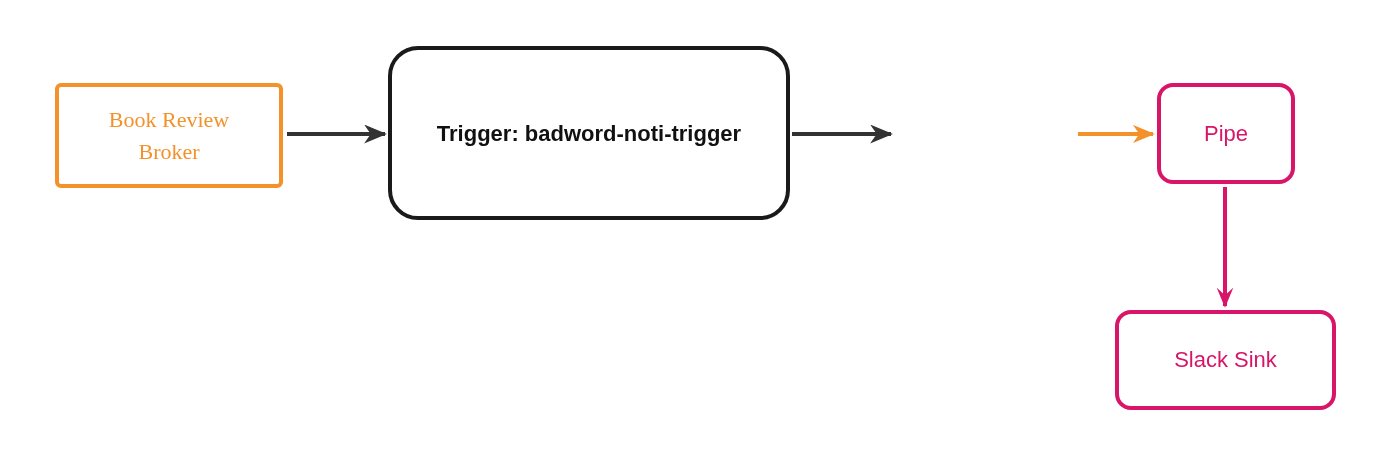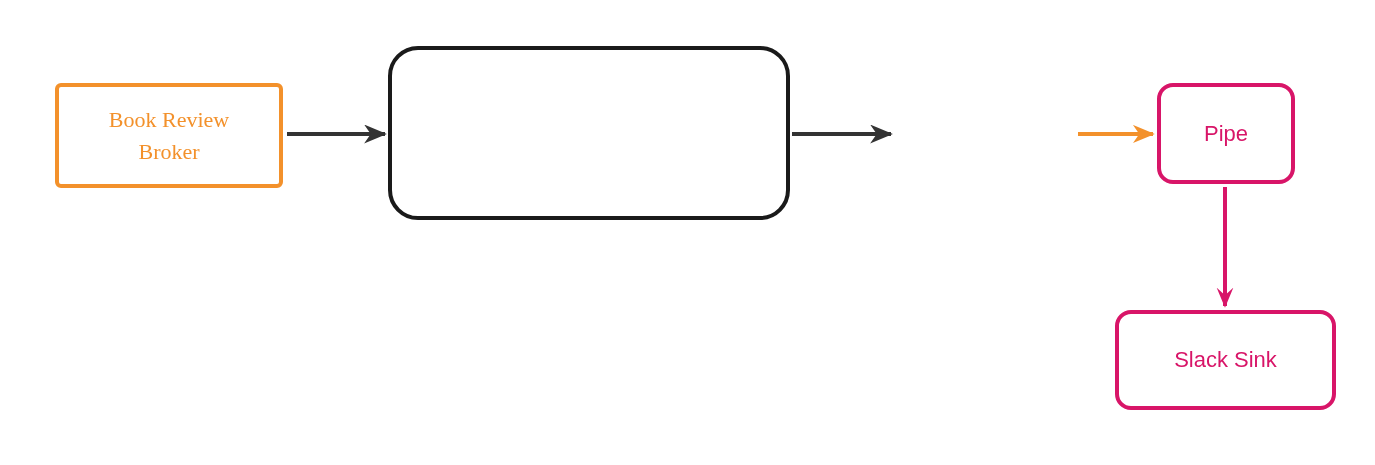--- a/index.html
+++ b/index.html
@@ -83,20 +83,23 @@
     <line x1="1078" y1="134" x2="1153" y2="134" stroke="#F3912B" stroke-width="4" marker-end="url(#head-orange)"></line>
     <line x1="1225" y1="187" x2="1225" y2="306" stroke="#D81568" stroke-width="4" marker-end="url(#head-pink)"></line>
   </svg>
 
   <div class="node node-orange" id="node-book-review-broker">
     <div>Book Review</div>
     <div>Broker</div>
   </div>
 
   <div class="node node-black" id="node-trigger">
+    <div class="trigger-line">
+      <span class="b">Trigger: badword-noti-trigger</span>
+    </div>
   </div>
 
 
   <div class="node node-pink" id="node-slack-sink">
     <div>Slack Sink</div>
   </div>
 
   <div class="node node-pink" id="node-pipe">
     <div>Pipe</div>
   </div>

